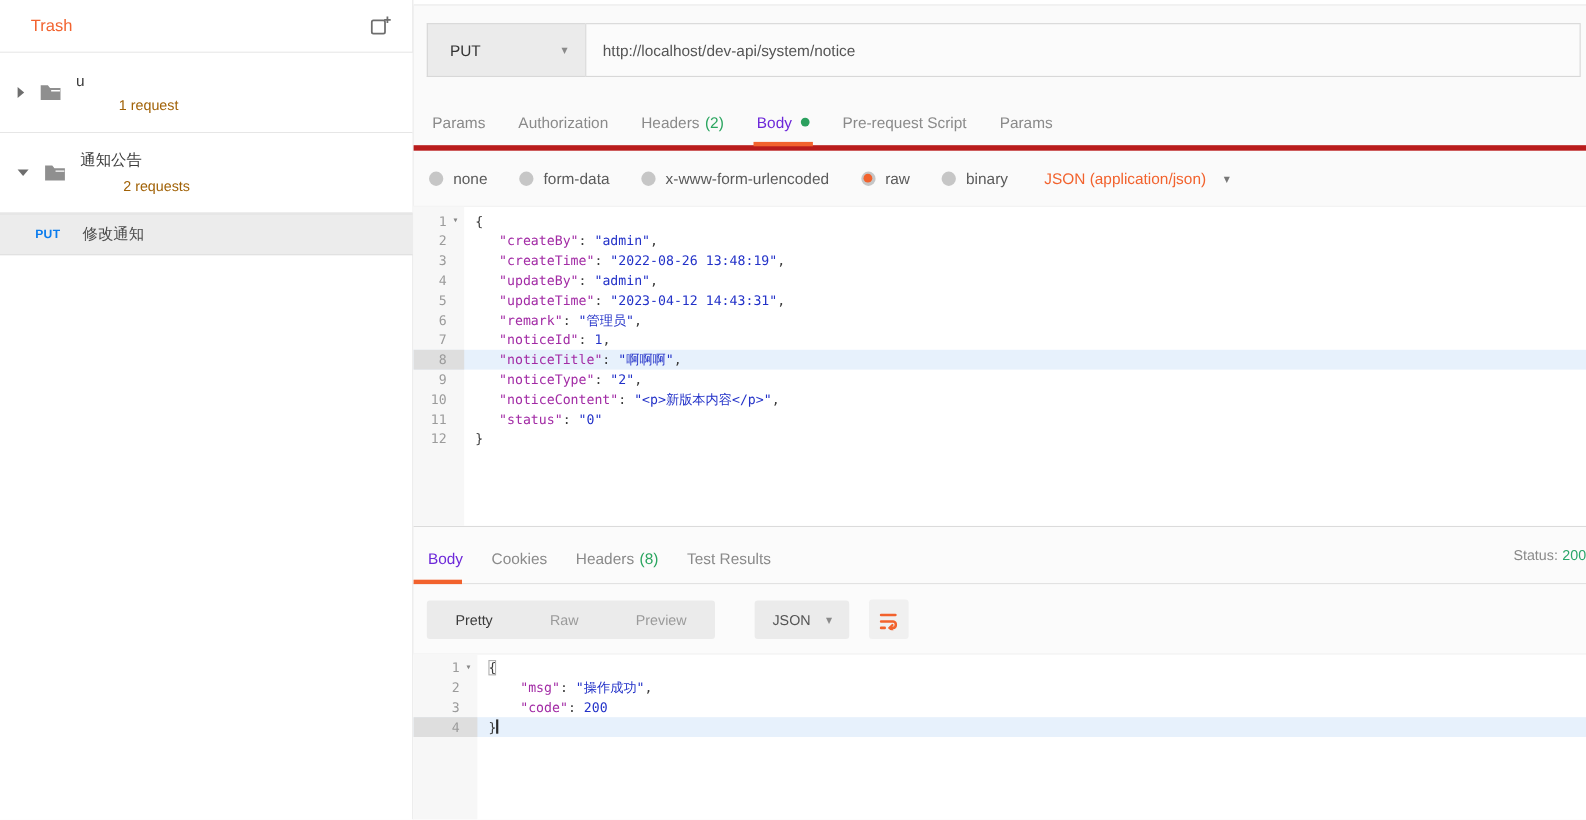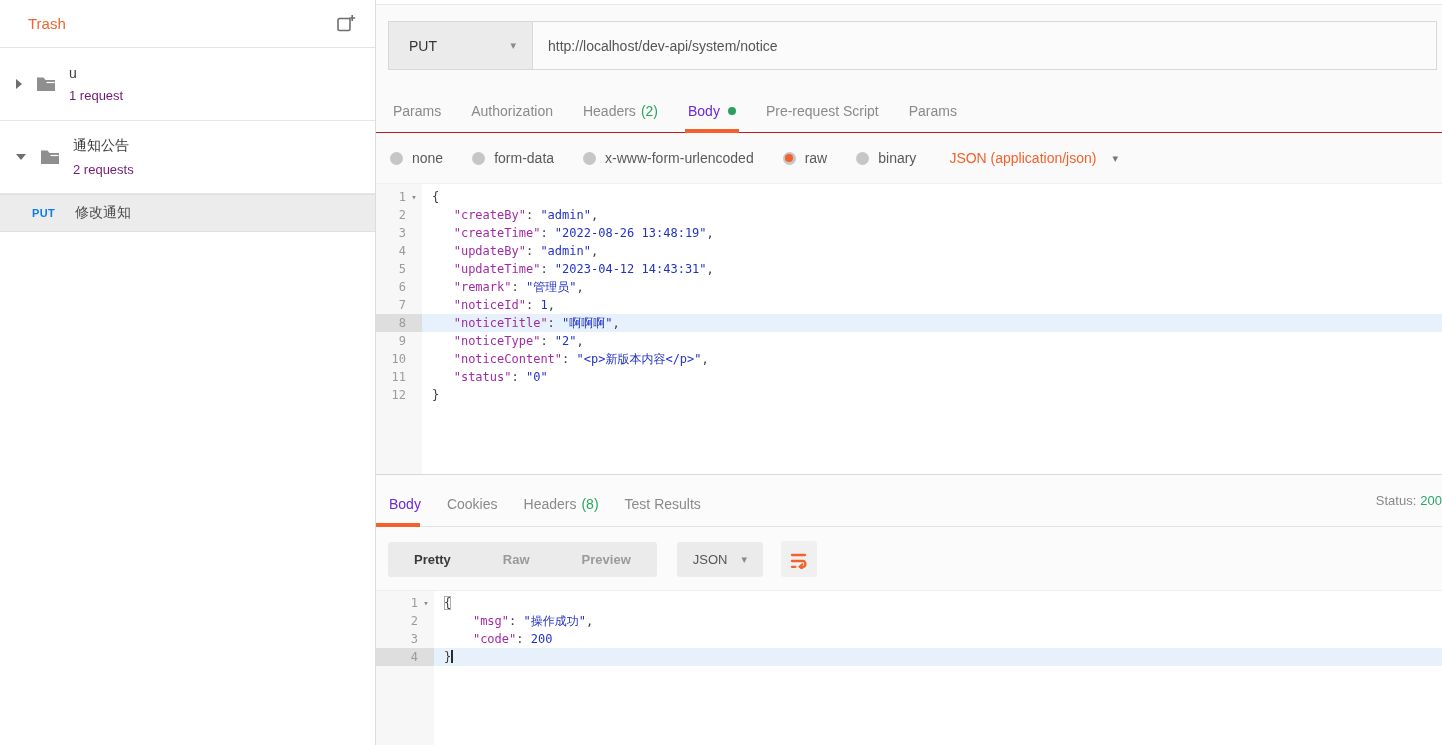--- a/index.html
+++ b/index.html
@@ -13,40 +13,40 @@
                padding:0 18px 0 28px; border-bottom:1px solid #e4e4e4; }
   .sb-title { font-size:15px; color:#f2632f; }
   .sb-add { cursor:pointer; display:flex; align-items:center; }
   .folder-row { min-height:73px; display:flex; align-items:center; padding:12px 16px 12px 16px;
                 border-bottom:1px solid #e6e6e6; cursor:pointer; background:#fff; }
   .chev { flex:none; margin-right:14px; }
   .chev.right { width:0; height:0; border-top:5px solid transparent; border-bottom:5px solid transparent; border-left:6px solid #6e6e6e; }
   .chev.down  { width:0; height:0; border-left:5px solid transparent; border-right:5px solid transparent; border-top:6px solid #6e6e6e; }
   .folder-ic { flex:none; margin-right:13px; display:flex; }
   .f-name { font-size:14px; color:#3c3c3c; margin-bottom:7px; }
-  .f-count { font-size:13px; color:#701a75; }
+  .f-count { font-size:13px; color:#a16207;margin-left:39px; }
   .req-row { height:38px; display:flex; align-items:center; padding-left:32px; cursor:pointer;
              border-bottom:1px solid #f2f2f2; background:#fff; }
   .req-row.selected { background:#ececec; border-top:1px solid #e0e0e0; border-bottom:1px solid #e0e0e0; }
   .req-method { font-size:11px; font-weight:bold; width:43px; flex:none; letter-spacing:.3px; }
   .m-DEL { color:#e8544b; } .m-PUT { color:#0b7ced; }
   .req-name { font-size:14px; color:#4c4c4c; }
 
   
   .main { flex:1; display:flex; flex-direction:column; background:#fafafa; min-width:0; }
   .top-strip { height:5px; background:#fff; border-bottom:1px solid #e8e8e8; flex:none; }
   .url-row { display:flex; margin:16px 5px 0 12px; height:49px; flex:none; }
   .method-select { width:144px; flex:none; background:#ebebeb; border:1px solid #d8d8d8; border-right:none;
                    display:flex; align-items:center; justify-content:space-between; padding:0 16px 0 20px;
                    font-size:14px; color:#333; cursor:pointer; }
   .caret { color:#8a8a8a; font-size:11px; }
   .url-input { flex:1; background:#fbfbfb; border:1px solid #d8d8d8; display:flex; align-items:center;
                padding:0 15px; font-size:14px; color:#555; min-width:0; }
 
-  .req-tabs { display:flex; margin-top:23px; border-bottom:1px solid #b91c1c; padding-left:2px; flex:none;align-items:center; }
+  .req-tabs { display:flex; margin-top:23px; border-bottom:5px solid #b91c1c; padding-left:2px; flex:none;align-items:center; }
   .tab { position:relative; padding:10px 15px 13px 15px; font-size:14px; color:#8a8a8a; cursor:pointer;
          display:flex; align-items:center; white-space:nowrap; }
   .tab.active { color:#6d28d9; }
   .tab.active::after { content:''; position:absolute; left:12px; right:12px; bottom:-1px; height:4px; background:#f2622d; }
   .tab .count { color:#2aa55f; margin-left:5px; }
   .tab .dot { display:inline-block; width:8px; height:8px; border-radius:50%; background:#2ba05e; margin-left:8px; }
 
   .modes-row { display:flex; align-items:center; height:50px; padding-left:14px; font-size:14px; color:#5a5a5a; flex:none; }
   .mode { display:flex; align-items:center; margin-right:29px; cursor:pointer; }
   .radio { width:13px; height:13px; border-radius:50%; background:#c6c6c6; margin-right:9px; position:relative; flex:none; }
@@ -76,21 +76,21 @@
 
   
   .resp-section { border-top:1px solid #d8d8d8; background:#fbfbfb; display:flex; flex-direction:column; flex:1; min-height:0; }
   .resp-header { height:52px; border-bottom:1px solid #e2e2e2; display:flex; align-items:flex-end;
                  padding-left:0; position:relative; flex:none; }
   .resp-header .tab { padding:10px 13px 14px 13px; }
   .resp-header .tab.active::after { left:0; right:14px; }
   .status { position:absolute; right:0; top:18px; font-size:13px; color:#8a8a8a; white-space:nowrap; }
   .status .sv { color:#2aa66a; margin-left:4px; }
   .resp-toolbar { display:flex; align-items:center; margin:14px 0 0 12px; flex:none; }
-  .segmented { display:flex; background:#ebebeb; border-radius:3px; margin-right:20px;font-weight:bold; }
+  .segmented { display:flex; background:#ebebeb; border-radius:3px; margin-right:36px; }
   .seg { padding:10px 26px; font-size:13px; color:#9a9a9a; cursor:pointer; }
   .seg.active { color:#3a3a3a; }
   .fmt-select { display:flex; align-items:center; gap:14px; background:#ebebeb; border-radius:3px;
                 padding:10px 16px; font-size:13px; color:#555; cursor:pointer; margin-right:18px; }
   .wrap-btn { width:36px; height:36px; background:#f0f0f0; border-radius:3px; display:flex;
               align-items:center; justify-content:center; cursor:pointer; }
   .resp-body-area { margin-top:13px; flex:1; display:flex; flex-direction:column; min-height:0; }
 </style>
 </head>
 <body>

